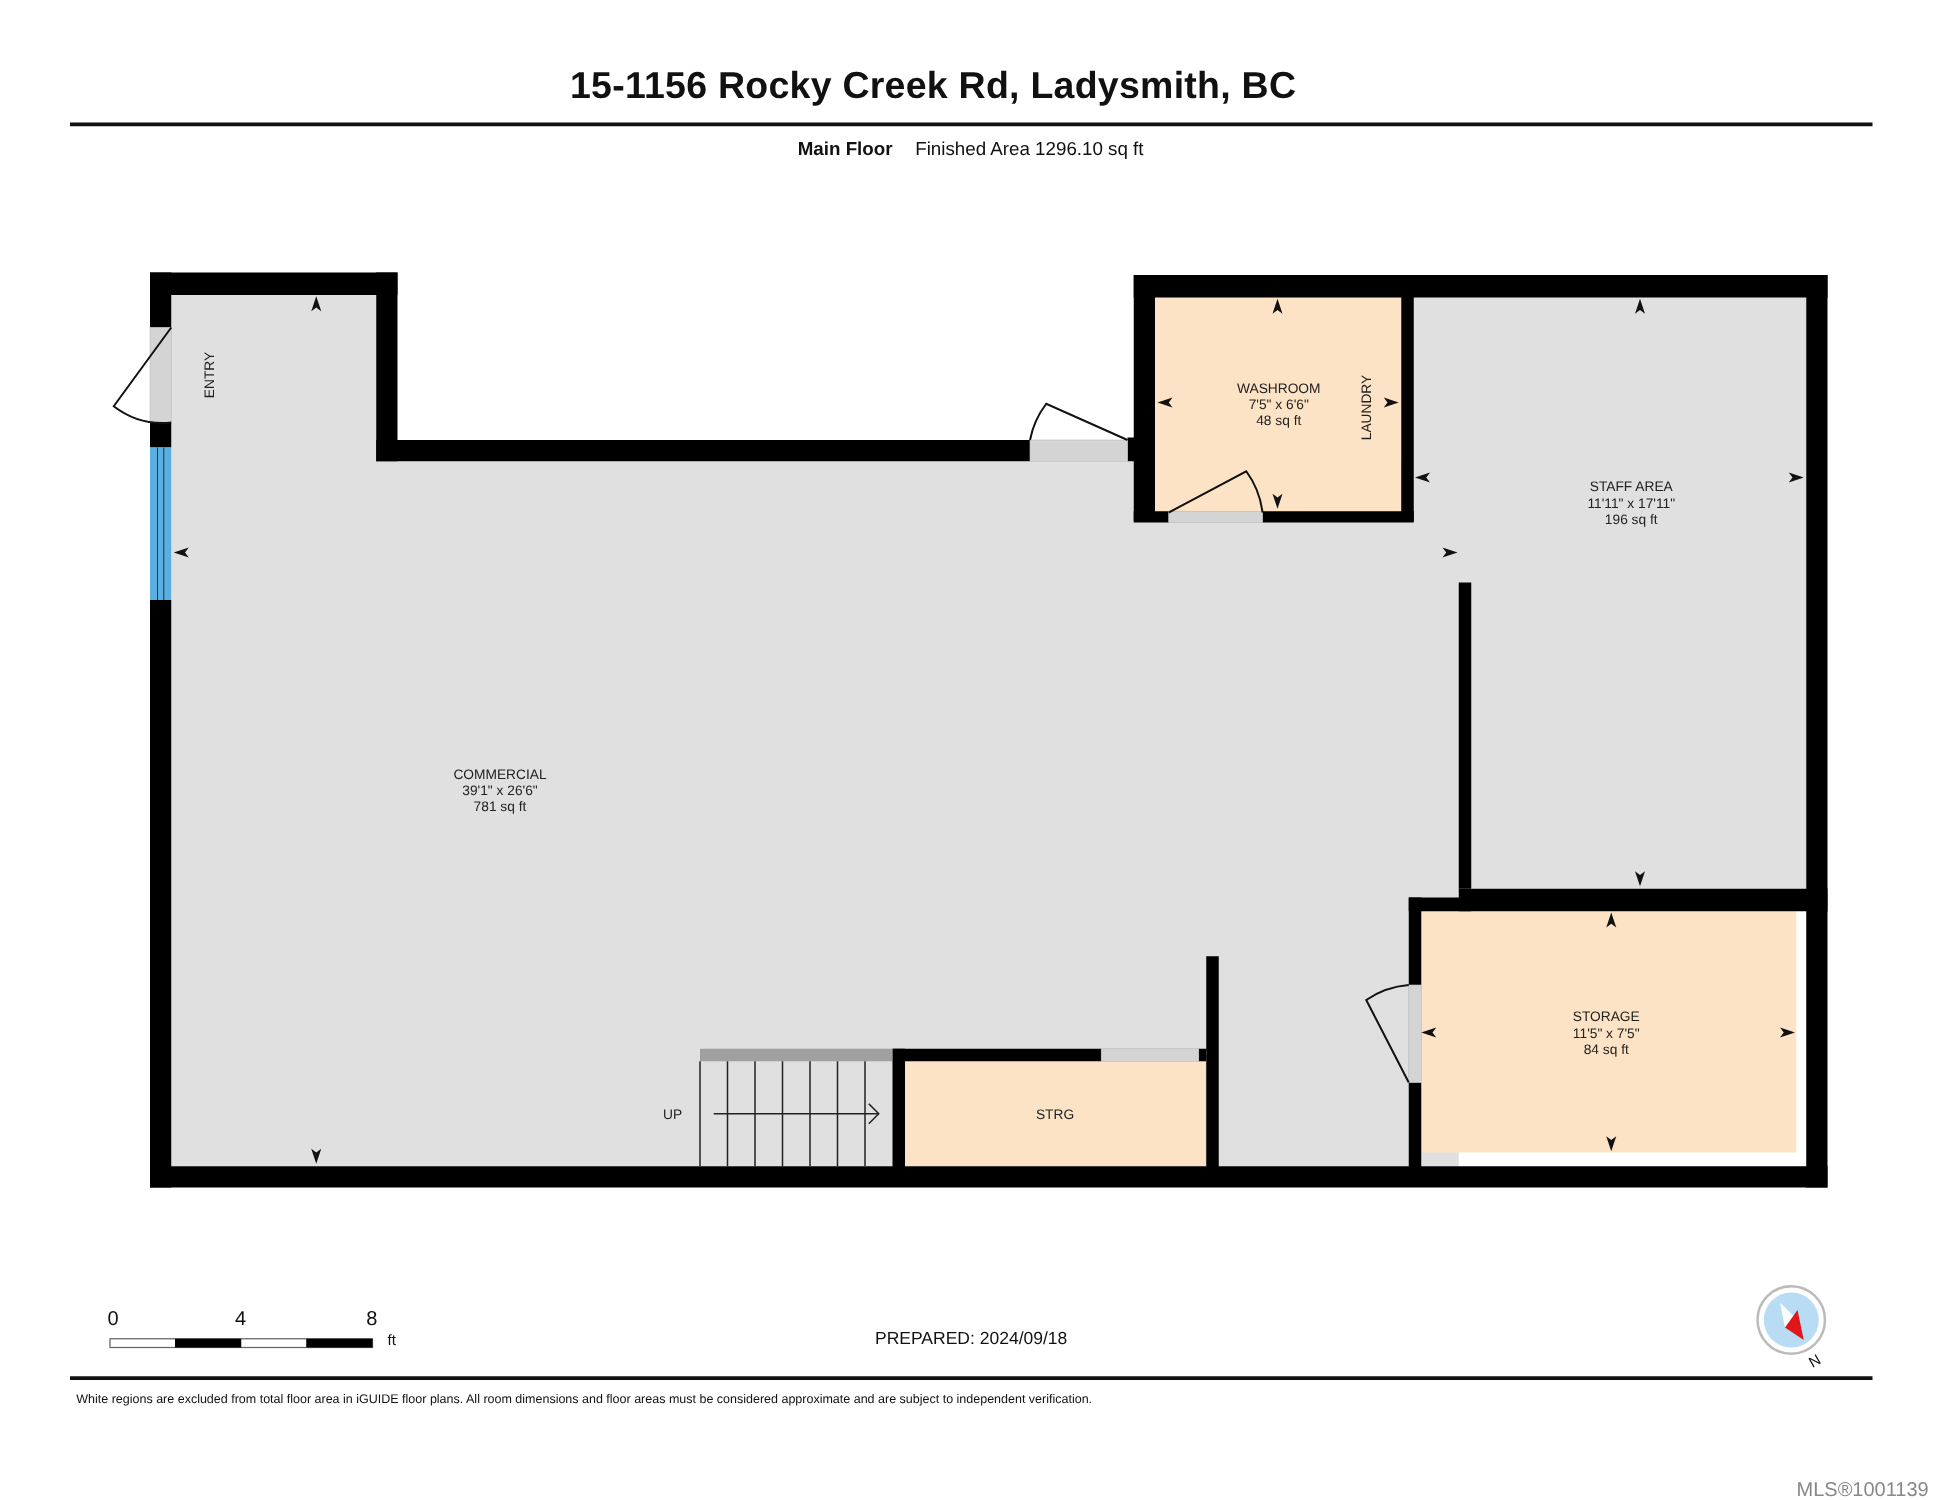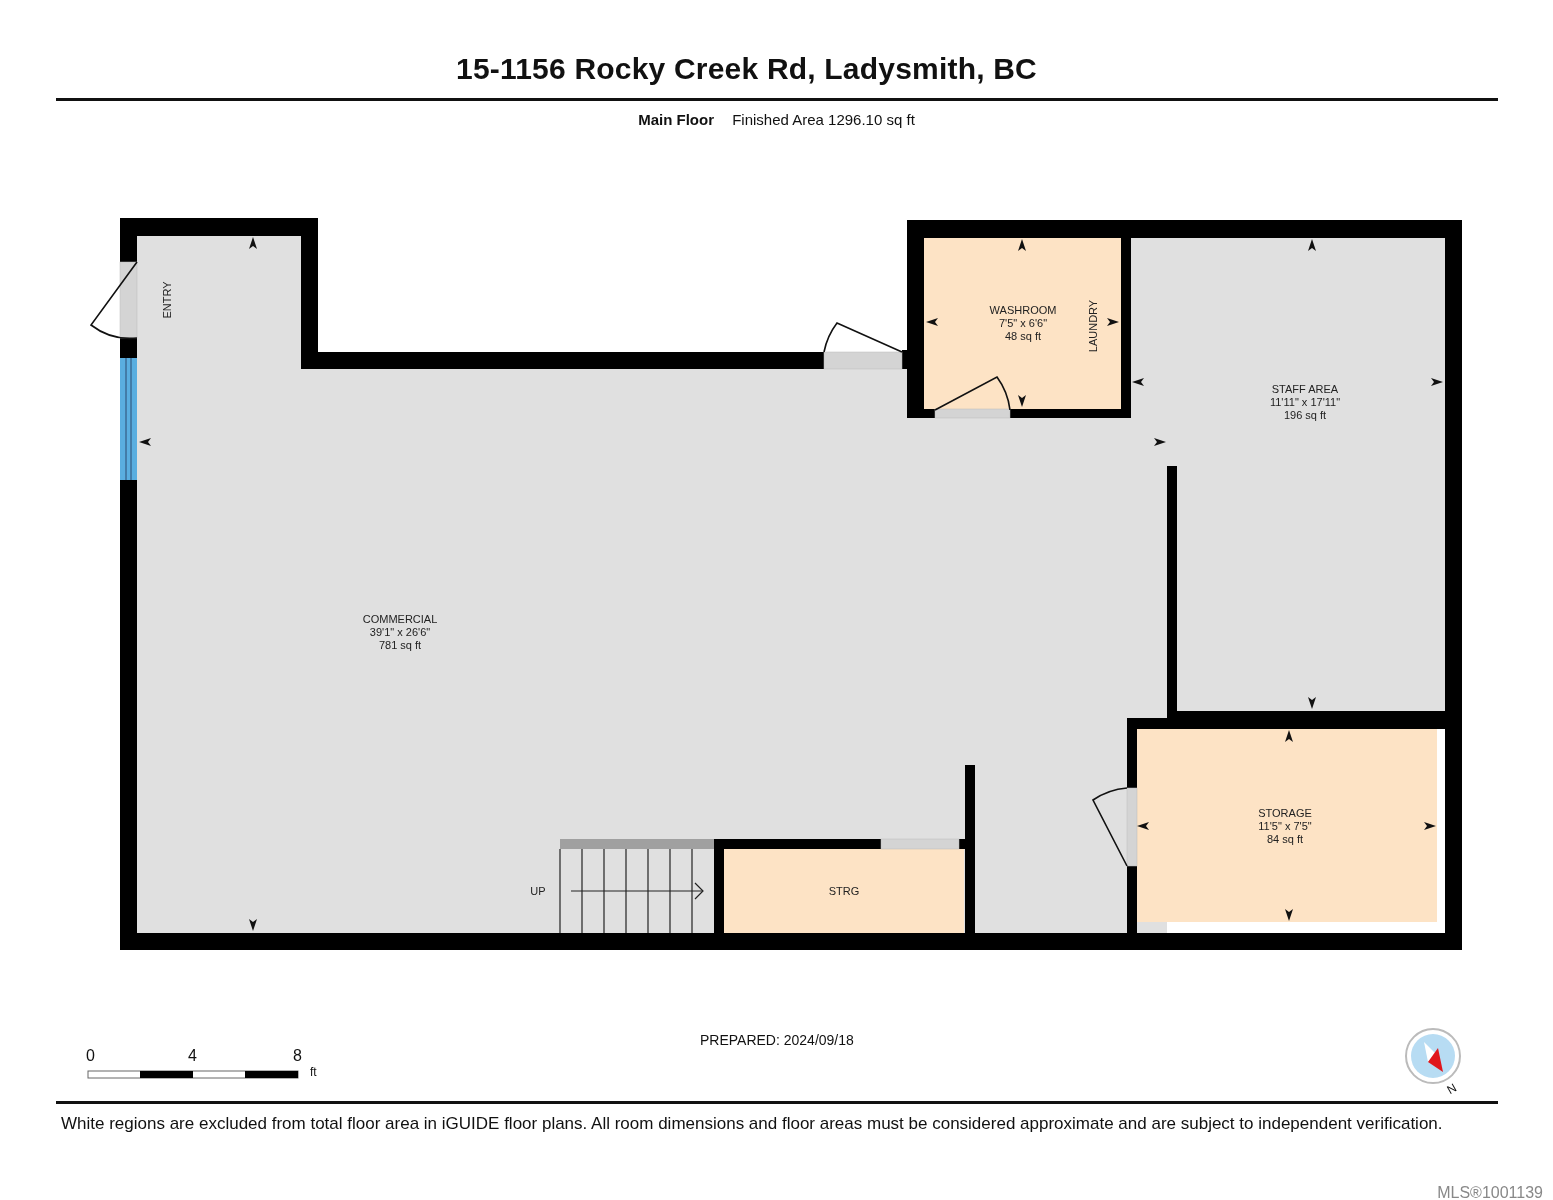--- a/index.html
+++ b/index.html
@@ -7,22 +7,22 @@
          font-family:"Liberation Sans", sans-serif; color:#111; }
   .title { position:absolute; left:0; width:1493px; top:52px; text-align:center;
            font-size:30px; font-weight:bold; letter-spacing:0.2px; }
   .rule { position:absolute; left:56px; width:1442px; height:3px; background:#111; }
   .subtitle { position:absolute; left:0; width:1553px; top:111px; text-align:center; font-size:15px; }
   .subtitle .floor { font-weight:bold; margin-right:14px; }
   svg.plan { position:absolute; left:0; top:0; }
   .room-label { font-family:"Liberation Sans", sans-serif; font-size:11px; fill:#222; }
   .scale-num { position:absolute; font-size:16px; top:1047px; }
   .scale-unit { position:absolute; font-size:12px; left:310px; top:1065px; }
-  .prepared { position:absolute; left:700px; top:1032px; font-size:14px; }
-  .disclaimer { position:absolute; left:61px; top:1114px; font-size:17px; }
+  .prepared { position:absolute; left:700px; top:1062px; font-size:14px; }
+  .disclaimer { position:absolute; left:61px; top:1114px; font-size:10px; }
   .mls { position:absolute; right:10px; top:1184px; font-size:16px; color:#888; }
 </style>
 </head>
 <body>
 
 <div class="title">15-1156 Rocky Creek Rd, Ladysmith, BC</div>
 <div class="rule" style="top:98px;"></div>
 <div class="subtitle">
   <span class="floor">Main Floor</span>
   <span>Finished Area 1296.10 sq ft</span>

